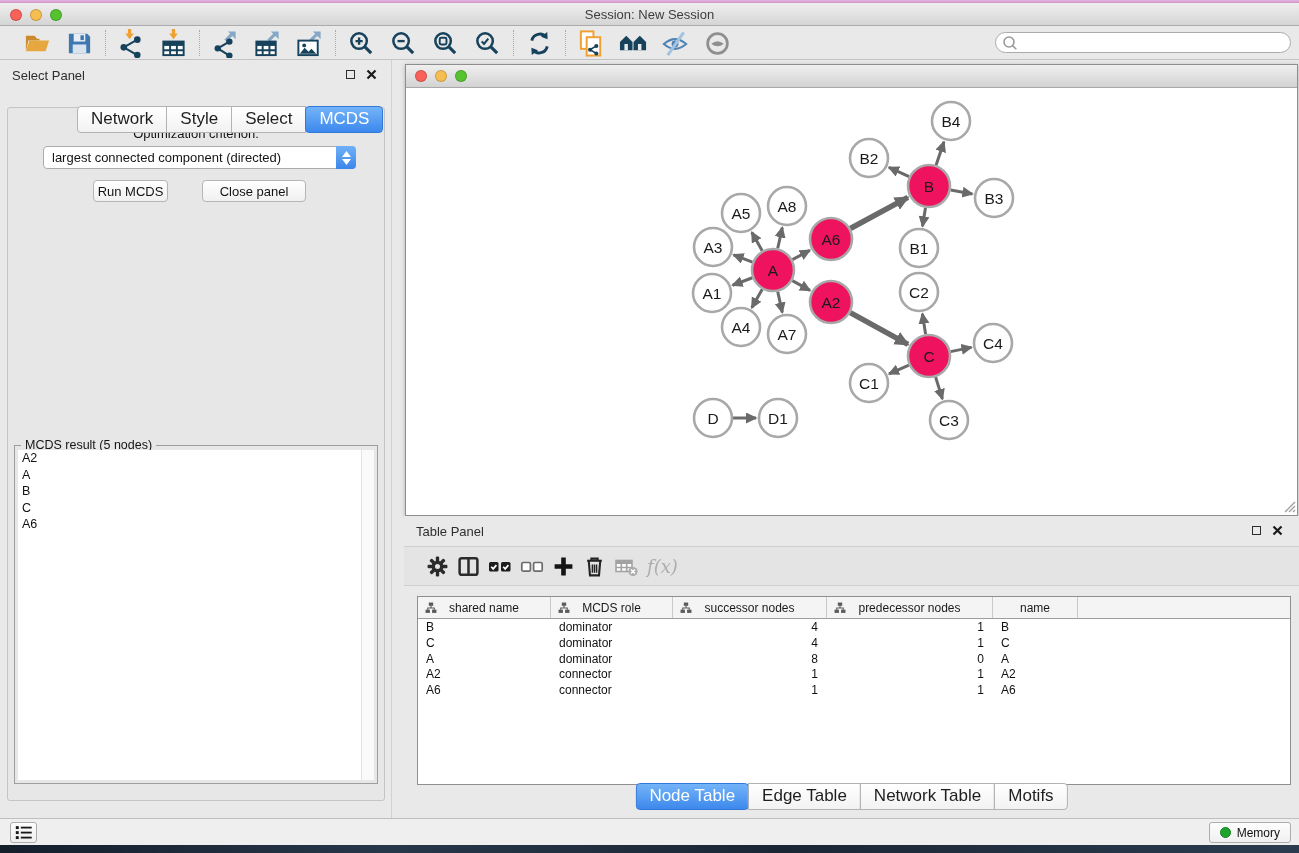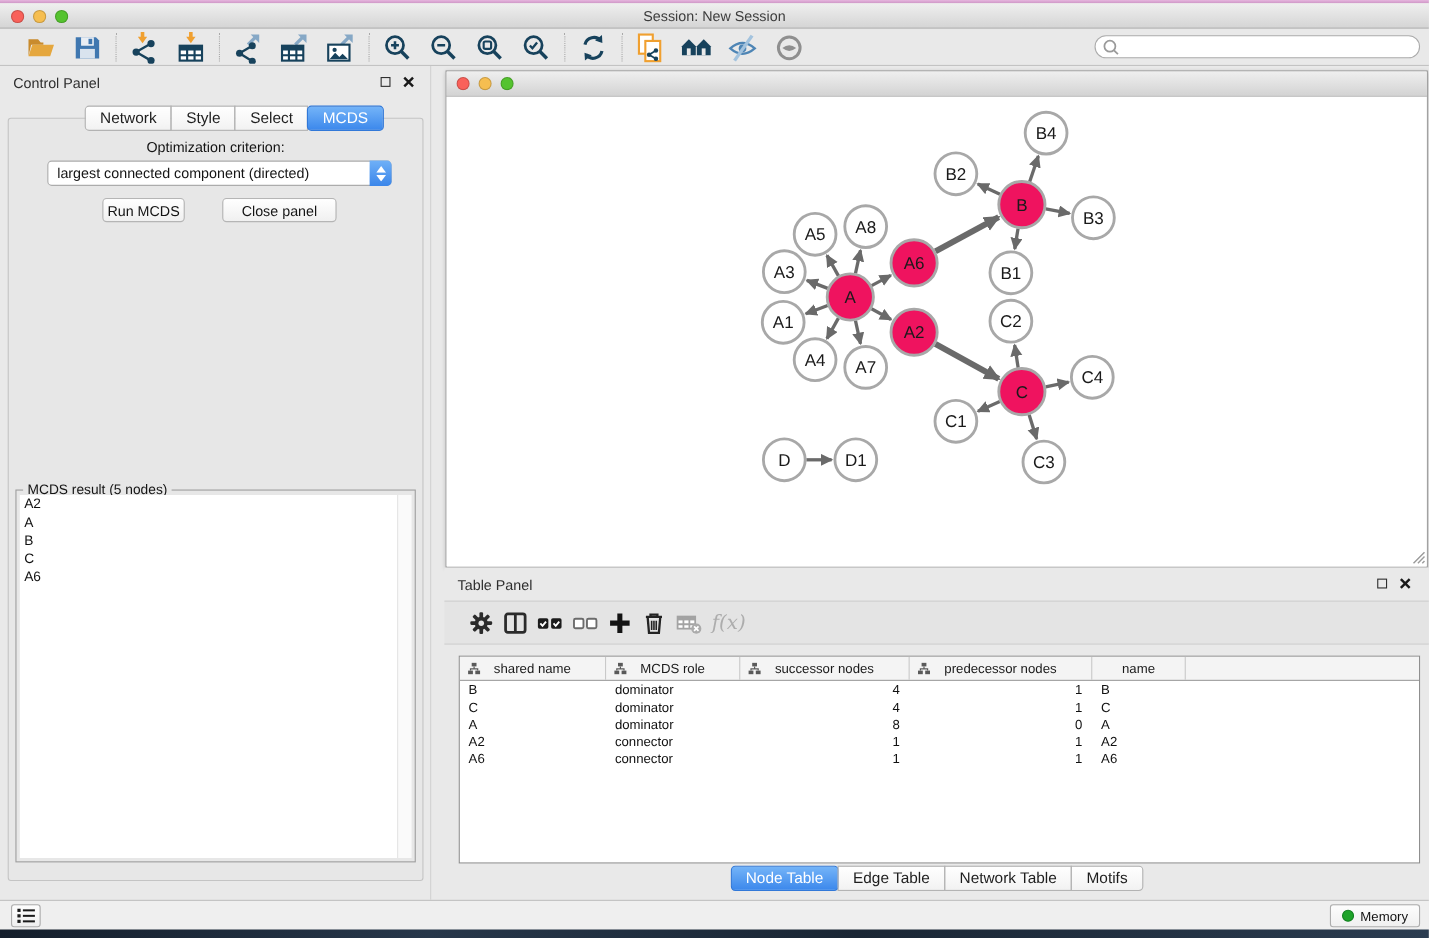--- a/index.html
+++ b/index.html
@@ -32,22 +32,22 @@
 
   
   #control-panel { position:absolute; left:0; top:0; width:391px; height:758px; background:#E9E9E9; }
   .panel-head { position:absolute; left:0; top:0; right:0; height:30px; }
   .panel-title { position:absolute; left:12px; top:8px; font-size:13px; color:#2E2E2E; }
   .panel-ctl { position:absolute; top:9px; display:flex; gap:11px; align-items:center; }
   .float-box { width:9px; height:9px; border:1.6px solid #2E2E2E; display:inline-block; cursor:pointer; }
   .x-icon { width:11px; height:11px; cursor:pointer; }
 
   .seg-tabs { position:absolute; display:flex; z-index:3; }
-  .seg-tab { font-size:14px; color:#1E1E1E; background:linear-gradient(#FFFFFF,#F2F2F2);
-    border:1px solid #B3B3B3; padding:2px 13px 3px; margin-left:-1px; cursor:pointer; }
+  .seg-tab { font-size:17px; color:#1E1E1E; background:linear-gradient(#FFFFFF,#F2F2F2);
+    border:1px solid #B3B3B3; padding:2px 13px 3px; margin-left:-1px; cursor:pointer;margin-top:10px; }
   .seg-tab:first-child { border-radius:4px 0 0 4px; margin-left:0; }
   .seg-tab:last-child { border-radius:0 4px 4px 0; }
   .seg-tab.active { background:linear-gradient(#74B4F8,#3C88EC); border-color:#3178D8;
     color:#fff; border-radius:4px; }
 
   #cp-tabs { left:77px; top:36px; }
   #cp-body { position:absolute; left:7px; right:6px; top:47px; bottom:17px;
     background:#E7E7E7; border:1px solid #C4C4C4; border-radius:3px; }
   #opt-label { position:absolute; left:0; right:0; top:18px; text-align:center; font-size:13px; color:#141414; }
   #criterion { position:absolute; left:35px; top:38px; width:313px; height:23px; background:#fff;
@@ -252,21 +252,21 @@
       <path d="M11.7 11.7L15.3 15.3" stroke="#9A9A9A" stroke-width="1.6"></path>
     </svg>
     <input type="text" placeholder="" style="">
   </div>
 </div>
 
 <div id="main">
 
   <div id="control-panel">
     <div class="panel-head">
-      <span class="panel-title">Control Panel</span>
+      <span class="panel-title">Select Panel</span>
       <span class="panel-ctl" style="right:14px;">
         <span class="float-box"></span>
         <svg class="x-icon" viewBox="0 0 11 11">
           <path d="M1.5 1.5l8 8M9.5 1.5l-8 8" stroke="#1A1A1A" stroke-width="2.2"></path>
         </svg>
       </span>
     </div>
     <div class="seg-tabs" id="cp-tabs">
         <div class="seg-tab">Network</div>
         <div class="seg-tab">Style</div>

